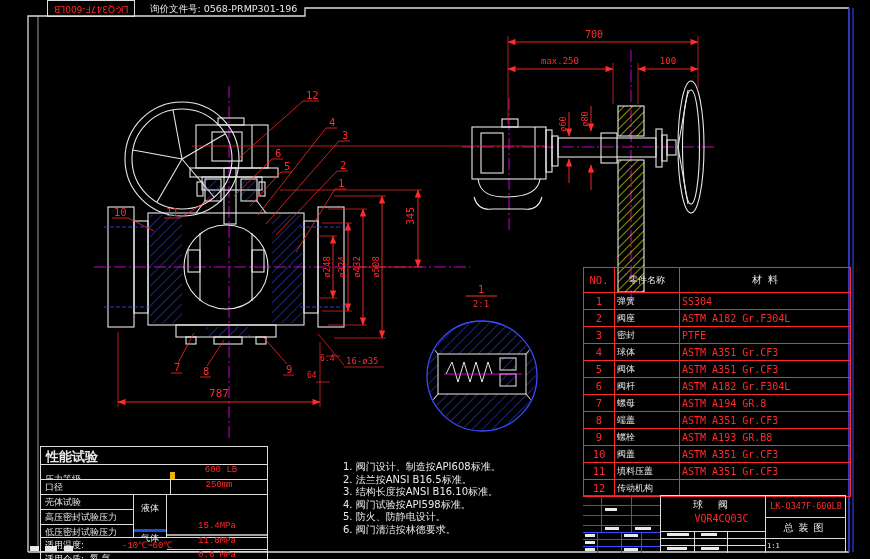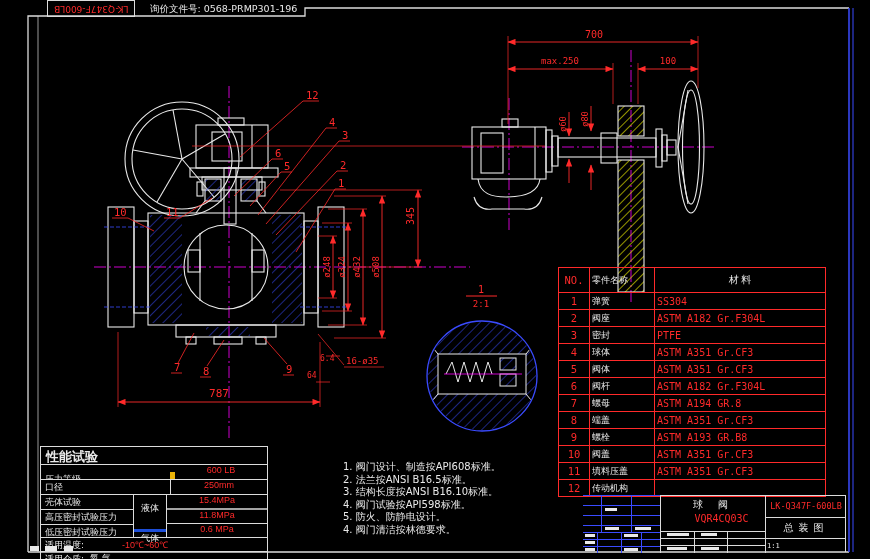--- a/index.html
+++ b/index.html
@@ -12,24 +12,24 @@
            display:flex;align-items:center;justify-content:center;}
   #hdr-box span{display:inline-block;transform:rotate(180deg);font-size:9px;color:#ff2a2a;letter-spacing:0;}
   #hdr-inq{left:150px;top:3px;font-size:9.5px;color:#e9e9e9;}
   
   #notes{left:343px;top:461px;width:250px;color:#e9e9e9;font-size:10px;line-height:12.6px;white-space:nowrap;}
   
   #perf{left:40px;top:446px;width:226px;height:113px;border:1px solid #dcdcdc;color:#e9e9e9;font-size:9px;}
   #perf .row{display:flex;border-top:1px solid #dcdcdc;}
   #perf .cell{overflow:hidden;white-space:nowrap;}
   #perf .lbl{padding:1px 0 0 4px;}
-  #perf .val{color:#ff2a2a;text-align:center;font-family:Liberation Sans, sans-serif;}
+  #perf .val{color:#ff2a2a;text-align:center;font-family:Liberation Mono, monospace;}
   #perf-title{font-size:13px;font-weight:bold;padding:1px 0 0 5px;height:16px;}
   
-  #parts{left:558px;top:267px;border-collapse:collapse;table-layout:fixed;padding-left:32px;}
+  #parts{left:583px;top:267px;border-collapse:collapse;table-layout:fixed;padding-left:32px;}
   #parts td,#parts th{border:1px solid #ff2a2a;padding:0 2px;overflow:hidden;white-space:nowrap;}
   #parts th{height:24px;color:#e9e9e9;font-weight:normal;font-size:10px;}
   #parts td{height:16px;}
   #parts .cno{width:26px;text-align:center;color:#ff2a2a;font-family:"DejaVu Sans Mono",monospace;font-size:10.5px;}
   #parts .cname{width:60px;color:#e9e9e9;font-size:9px;}
   #parts .cmat{width:166px;color:#ff2a2a;font-family:"DejaVu Sans Mono",monospace;font-size:10px;}
   #parts th.cno{color:#ff2a2a;}
   
   #tblock{left:583px;top:495px;width:262px;height:57px;border-right:1px solid #dcdcdc;}
   #tb-sig{left:0;top:0;width:77px;height:57px;border-top:1px solid #3a4bff;}
@@ -311,21 +311,21 @@
   </div>
   <div class="abs" id="hdr-inq">询价文件号: 0568-PRMP301-196</div>
 
   
   <div class="abs" id="notes">
     <div>1. 阀门设计、制造按API608标准。</div>
     <div>2. 法兰按ANSI B16.5标准。</div>
     <div>3. 结构长度按ANSI B16.10标准。</div>
     <div>4. 阀门试验按API598标准。</div>
     <div>5. 防火、防静电设计。</div>
-    <div>4. 阀门清洁按林德要求。</div>
+    <div>6. 阀门清洁按林德要求。</div>
   </div>
 
   
   <div class="abs" id="perf">
     <div id="perf-title">性能试验</div>
     <div class="row" style="height:14px;">
       <div class="cell lbl" style="width:125px;border-right:5px solid #eab308;margin-top:7px;">压力等级</div>
       <div class="cell val" style="flex:1;">600 LB</div>
     </div>
     <div class="row" style="height:14px;">
@@ -336,42 +336,42 @@
       <div style="width:92px;border-right:1px solid #dcdcdc;">
         <div class="cell lbl" style="height:13px;">壳体试验</div>
         <div class="cell lbl" style="height:13px;border-top:1px solid #dcdcdc;">高压密封试验压力</div>
         <div class="cell lbl" style="height:13px;border-top:1px solid #dcdcdc;">低压密封试验压力</div>
       </div>
       <div style="width:32px;border-right:1px solid #dcdcdc;">
         <div class="cell" style="height:27px;text-align:center;padding-top:7px;">液体</div>
         <div class="cell" style="height:13px;text-align:center;border-top:3px solid #1d4ed8;">气体</div>
       </div>
       <div style="flex:1;">
-        <div class="cell val" style="height:13px;">15.4MPa</div>
+        <div class="cell val" style="height:13px;margin-top:26px;">15.4MPa</div>
         <div class="cell val" style="height:13px;border-top:2px solid #a3a3a3;">11.8MPa</div>
         <div class="cell val" style="height:13px;border-top:1px solid #dcdcdc;">0.6 MPa</div>
       </div>
     </div>
     <div class="row" style="height:13px;">
       <span class="cell lbl">适用温度:</span>
       <span class="cell val" style="padding-left:4px;margin-left:34px;">-10℃~60℃</span>
     </div>
     <div class="row" style="height:13px;">
       <span class="cell lbl">适用介质:</span>
       <span class="cell" style="padding-left:6px;">氧 气</span>
     </div>
   </div>
 
   
   <table class="abs" id="parts">
     <tbody>
         <tr>
       <th class="cno">NO.</th>
-      <th class="cname" style="text-align:left;">零件名称</th>
-      <th class="cmat" style="text-align:center;color:#e9e9e9;font-family:Liberation Serif, serif;">材  料</th>
+      <th class="cname" style="text-align:center;">零件名称</th>
+      <th class="cmat" style="text-align:center;color:#e9e9e9;">材  料</th>
     </tr>
     <tr>
           <td class="cno">1</td>
           <td class="cname">弹簧</td>
           <td class="cmat">SS304</td>
         </tr>
     <tr>
           <td class="cno">2</td>
           <td class="cname">阀座</td>
           <td class="cmat">ASTM A182 Gr.F304L</td>

